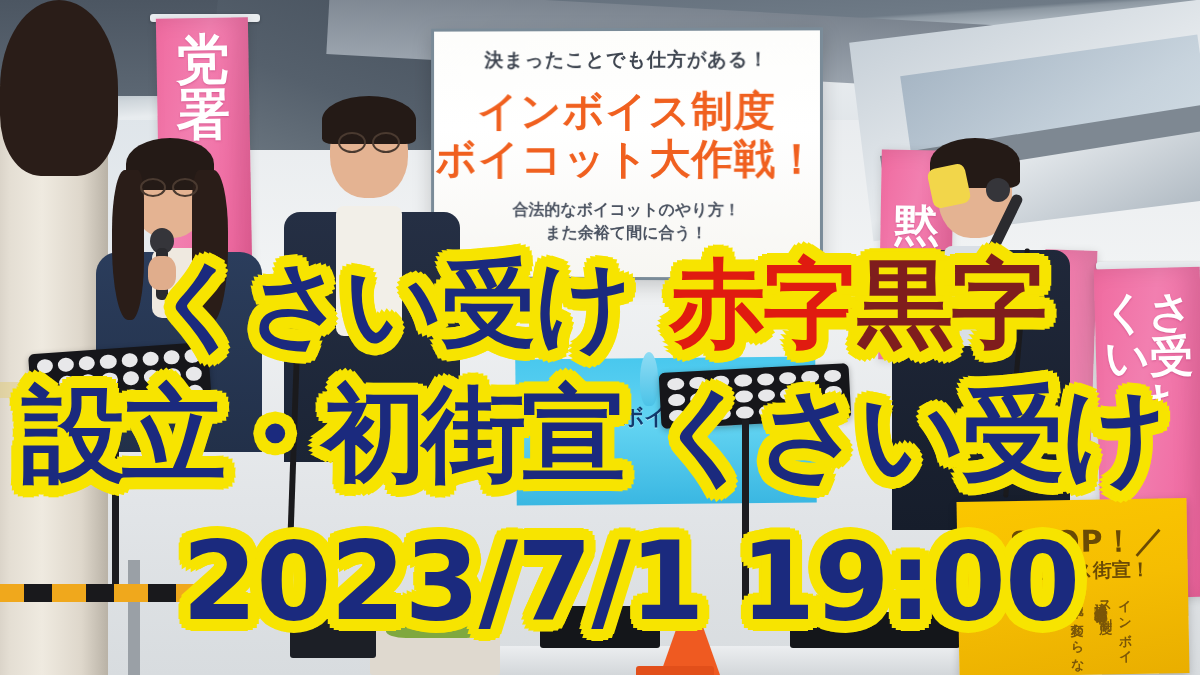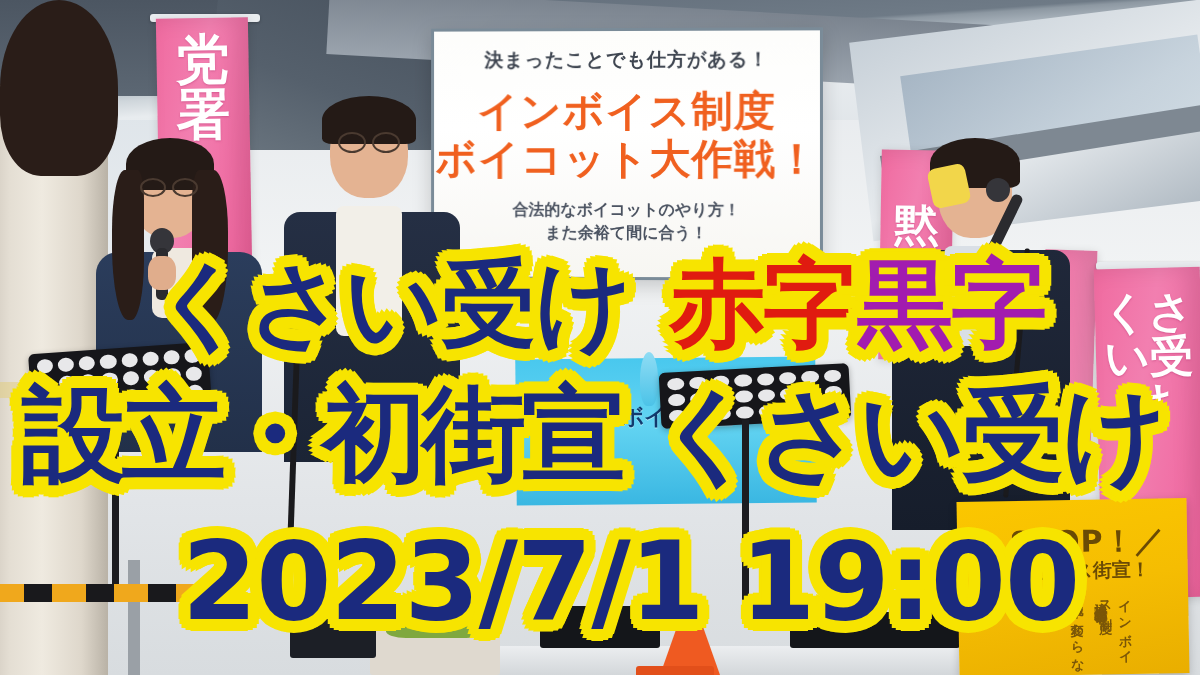--- a/index.html
+++ b/index.html
@@ -256,21 +256,21 @@
     color:#e01b10;
     text-shadow:
       -9px 0 0 #f7e400, 9px 0 0 #f7e400, 0 -9px 0 #f7e400, 0 9px 0 #f7e400,
       -7px -7px 0 #f7e400, 7px -7px 0 #f7e400, -7px 7px 0 #f7e400, 7px 7px 0 #f7e400,
       -12px 0 0 #f7e400, 12px 0 0 #f7e400, 0 -12px 0 #f7e400, 0 12px 0 #f7e400,
       -9px -9px 0 #f7e400, 9px -9px 0 #f7e400, -9px 9px 0 #f7e400, 9px 9px 0 #f7e400,
       -5px -11px 0 #f7e400, 5px -11px 0 #f7e400, -5px 11px 0 #f7e400, 5px 11px 0 #f7e400,
       -11px -5px 0 #f7e400, 11px -5px 0 #f7e400, -11px 5px 0 #f7e400, 11px 5px 0 #f7e400;
   }
   .out-y.black{
-    color:#a21caf;
+    color:#7f1d1d;
     text-shadow:
       -9px 0 0 #f7e400, 9px 0 0 #f7e400, 0 -9px 0 #f7e400, 0 9px 0 #f7e400,
       -7px -7px 0 #f7e400, 7px -7px 0 #f7e400, -7px 7px 0 #f7e400, 7px 7px 0 #f7e400,
       -12px 0 0 #f7e400, 12px 0 0 #f7e400, 0 -12px 0 #f7e400, 0 12px 0 #f7e400,
       -9px -9px 0 #f7e400, 9px -9px 0 #f7e400, -9px 9px 0 #f7e400, 9px 9px 0 #f7e400,
       -5px -11px 0 #f7e400, 5px -11px 0 #f7e400, -5px 11px 0 #f7e400, 5px 11px 0 #f7e400,
       -11px -5px 0 #f7e400, 11px -5px 0 #f7e400, -11px 5px 0 #f7e400, 11px 5px 0 #f7e400;
   }
 
   #title-line1{ left:152px; top:256px; font-size:96px; letter-spacing:-2px; }

